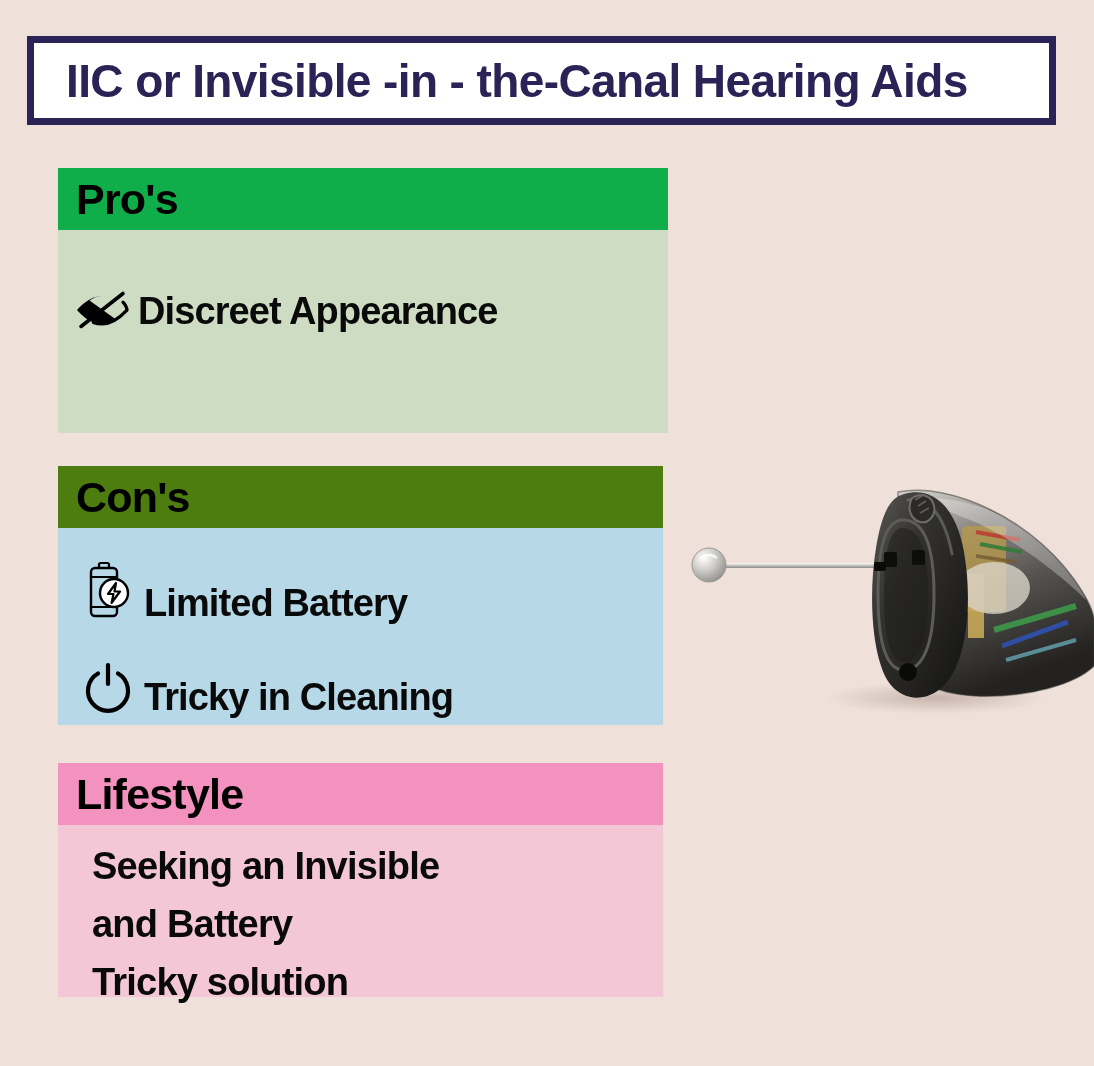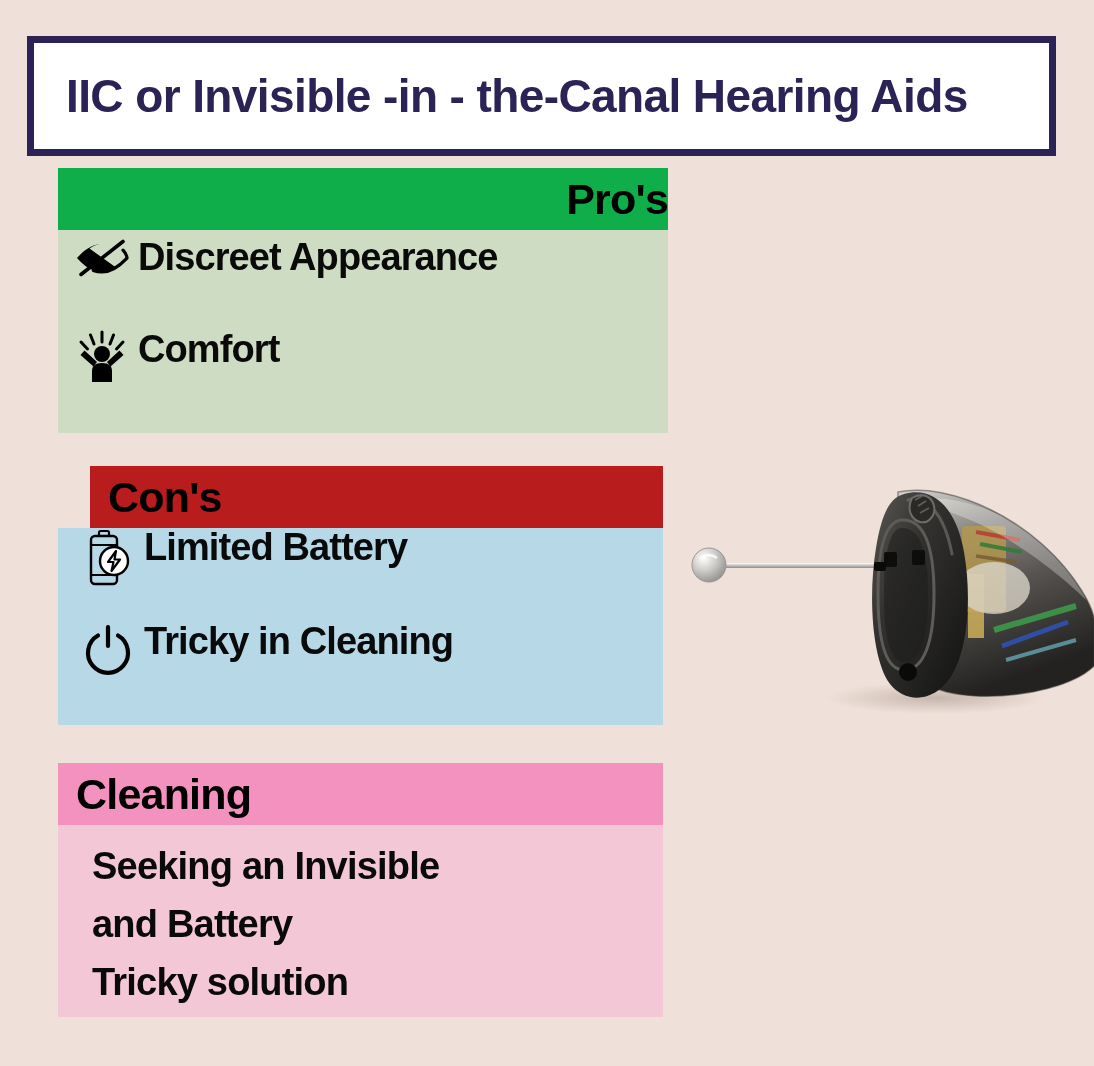--- a/index.html
+++ b/index.html
@@ -19,21 +19,21 @@
     position: absolute;
     inset: 0;
   }
 
   
   .title-box {
     position: absolute;
     left: 27px;
     top: 36px;
     width: 1029px;
-    height: 120px;
+    height: 89px;
     box-sizing: border-box;
     border: 7px solid #2B2356;
     background: #FFFFFF;
     display: flex;
     align-items: center;
   }
   .title-text {
     color: #2B2356;
     font-size: 46px;
     font-weight: bold;
@@ -61,65 +61,65 @@
     color: #000000;
     letter-spacing: -0.8px;
     line-height: 1;
   }
   .panel-body {
     box-sizing: border-box;
   }
 
   .row {
     display: flex;
-    align-items: flex-start;
+    align-items: flex-end;
     box-sizing: border-box;
   }
   .row-icon {
     width: 72px;
     min-width: 72px;
     display: flex;
     align-items: center;
     justify-content: center;
   }
   .row-label {
     font-size: 38px;
     font-weight: bold;
     color: #0A0A0A;
     letter-spacing: -0.9px;
     line-height: 1;
     white-space: nowrap;
   }
 
   
   #pros-panel { top: 168px; width: 610px; }
-  #pros-panel .panel-header { background: #0FAE4B; justify-content: flex-end; }
+  #pros-panel .panel-header { background: #0FAE4B; }
   #pros-panel .panel-body {
     background: #CEDCC3;
     height: 203px;
     padding-top: 8px;
   }
   #pros-panel .row { height: 92px; padding-left: 8px; }
 
   
   #cons-panel { top: 466px; width: 605px; }
-  #cons-panel .panel-header { background: #b91c1c; margin-left: 32px; }
+  #cons-panel .panel-header { background: #4d7c0f; }
   #cons-panel .panel-body {
     background: #B6D8E7;
     height: 197px;
     padding-top: 0;
   }
   #cons-panel .row { height: 94px; padding-left: 14px; }
 
   
   #lifestyle-panel { top: 763px; width: 605px; }
   #lifestyle-panel .panel-header { background: #F492BF; }
   #lifestyle-panel .panel-body {
     background: #F3C7D6;
-    height: 192px;
+    height: 172px;
     padding: 12px 0 0 34px;
   }
   .lifestyle-line {
     font-size: 38px;
     font-weight: bold;
     color: #0A0A0A;
     letter-spacing: -0.8px;
     line-height: 58px;
     white-space: nowrap;
   }
@@ -153,38 +153,20 @@
         <span class="row-icon">
           <svg width="54" height="40" viewBox="0 0 54 40">
             <path d="M27 6 C14 6 5 17 2 20 C5 23 14 34 27 34 C32.5 34 37.2 32 41 29.6 L14.5 10.5 C18.3 8 22.4 6 27 6 Z" fill="#000"></path>
             <path d="M48 12.2 C50.4 14.8 51.8 17.2 52 20 C49 23 40 34 27 34 C23.8 34 20.9 33.4 18.3 32.4" fill="none" stroke="#000" stroke-width="3.2" stroke-linecap="round"></path>
             <line x1="6" y1="36.5" x2="48" y2="3.5" stroke="#000" stroke-width="3.6" stroke-linecap="round"></line>
           </svg>
         </span>
         <span class="row-label">Discreet Appearance</span>
       </div>
 
-      <div class="row">
-        <span class="row-icon">
-          <svg width="56" height="54" viewBox="0 0 56 54">
-            <g stroke="#000" stroke-width="3" stroke-linecap="round">
-              <line x1="28" y1="2" x2="28" y2="12"></line>
-              <line x1="16.5" y1="5" x2="20" y2="14"></line>
-              <line x1="39.5" y1="5" x2="36" y2="14"></line>
-              <line x1="7" y1="12" x2="13.5" y2="19"></line>
-              <line x1="49" y1="12" x2="42.5" y2="19"></line>
-            </g>
-            <circle cx="28" cy="24" r="8" fill="#000"></circle>
-            <path d="M28 33 C21 33 18 36 18 41 L18 52 L38 52 L38 41 C38 36 35 33 28 33 Z" fill="#000"></path>
-            <path d="M19.5 36.5 L6.5 25 L10.5 20.5 L23 32 Z" fill="#000"></path>
-            <path d="M36.5 36.5 L49.5 25 L45.5 20.5 L33 32 Z" fill="#000"></path>
-          </svg>
-        </span>
-        <span class="row-label">Comfort</span>
-      </div>
 
     </div>
   </div>
 
   <div class="panel" id="cons-panel">
     <div class="panel-header">
       <span class="panel-header-text">Con's</span>
     </div>
     <div class="panel-body">
 
@@ -210,21 +192,21 @@
           </svg>
         </span>
         <span class="row-label">Tricky in Cleaning</span>
       </div>
 
     </div>
   </div>
 
   <div class="panel" id="lifestyle-panel">
     <div class="panel-header">
-      <span class="panel-header-text">Cleaning</span>
+      <span class="panel-header-text">Lifestyle</span>
     </div>
     <div class="panel-body">
       <div class="lifestyle-line">Seeking an Invisible</div>
       <div class="lifestyle-line">and Battery</div>
       <div class="lifestyle-line">Tricky solution</div>
     </div>
   </div>
 
   <div id="hearing-aid">
     <svg width="418" height="250" viewBox="0 0 418 250">

